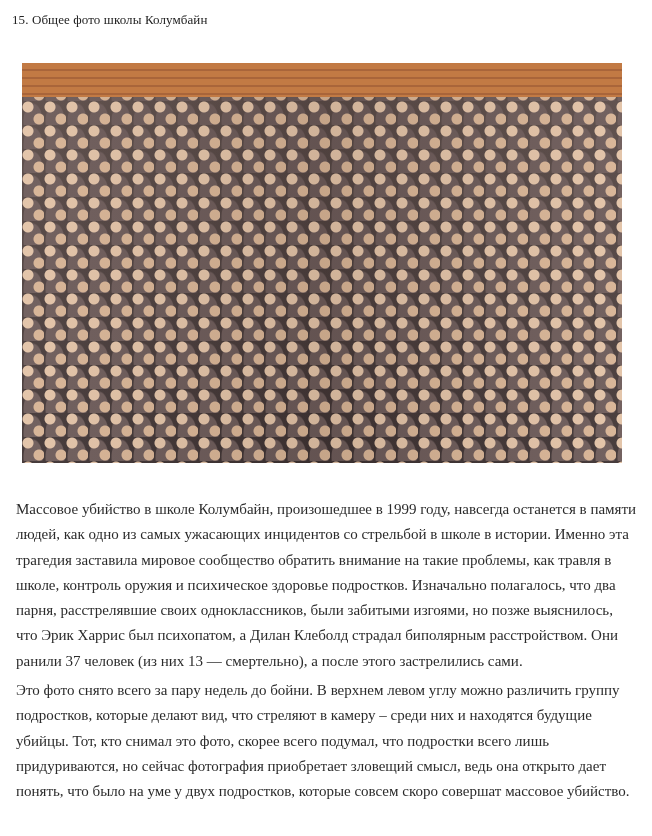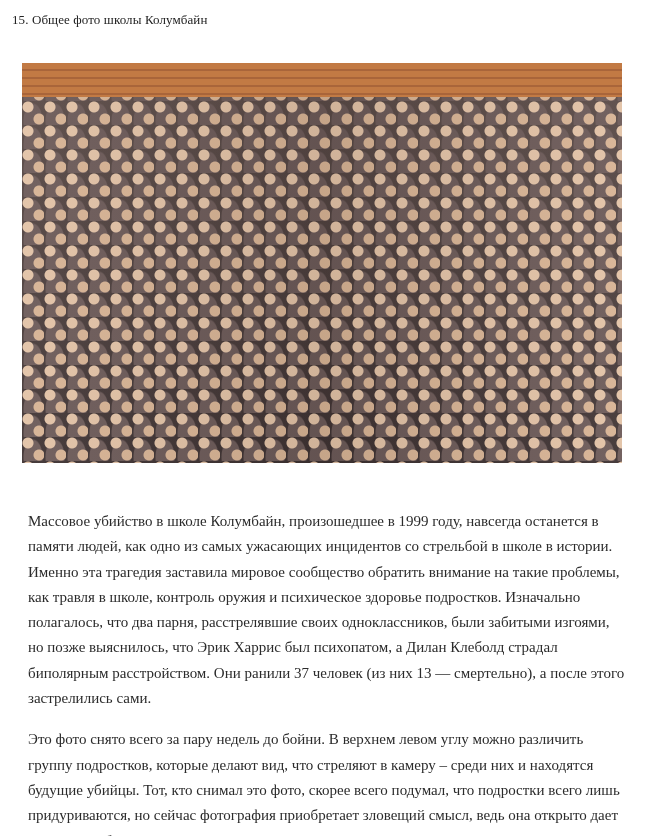--- a/index.html
+++ b/index.html
@@ -14,21 +14,21 @@
     .crowd { position: absolute; left: 0; top: 14px; width: 100%; height: 386px;
              background:
                radial-gradient(circle at 6px 6px, #e2c2a6 0 5px, transparent 6px) 0 0/22px 24px,
                radial-gradient(circle at 17px 18px, #d7b394 0 5px, transparent 6px) 0 0/22px 24px,
                radial-gradient(ellipse at 11px 20px, #6c5a58 0 9px, transparent 10px) 0 0/22px 24px,
                linear-gradient(180deg, #5c4c48, #3e3232); }
     .crowd::after { content: ""; position: absolute; inset: 0;
              background: linear-gradient(90deg, rgba(255,255,255,0.05), rgba(0,0,0,0.08), rgba(255,255,255,0.05)); }
     .text { position: absolute; left: 12px; top: 493px; width: 630px; font-size: 15px; line-height: 25.3px;
             font-family: "Liberation Serif", serif; color: #2b2b2b; }
-    .text p { margin: 16px; }
+    .text p { margin: 4px; }
   </style>
 </head>
 <body>
 
 <div class="heading">15. Общее фото школы Колумбайн</div>
 
 <div class="photo" title="Групповое фото учеников школы Колумбайн на трибунах">
   <div class="crowd"></div>
   <div class="wall"></div>
 </div>

